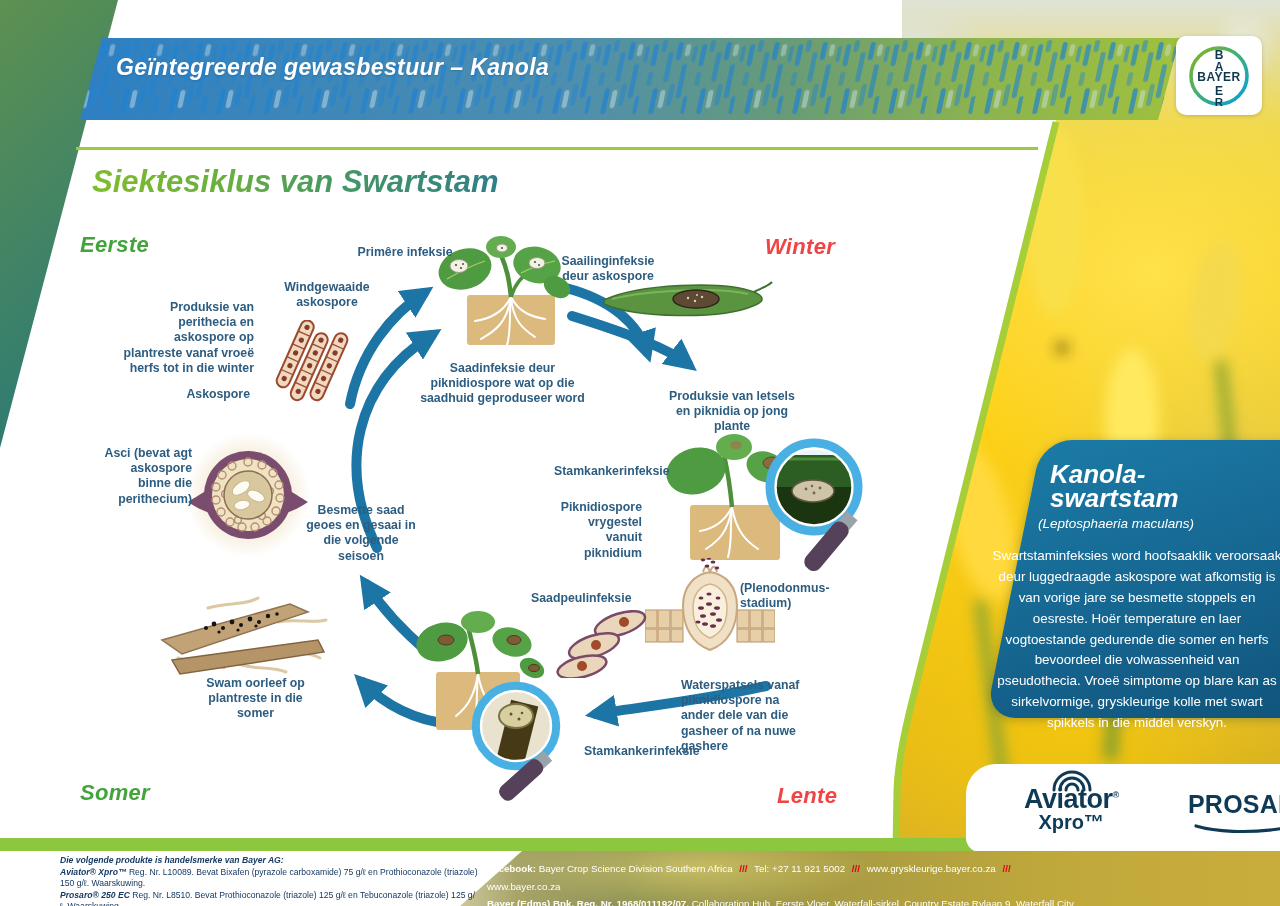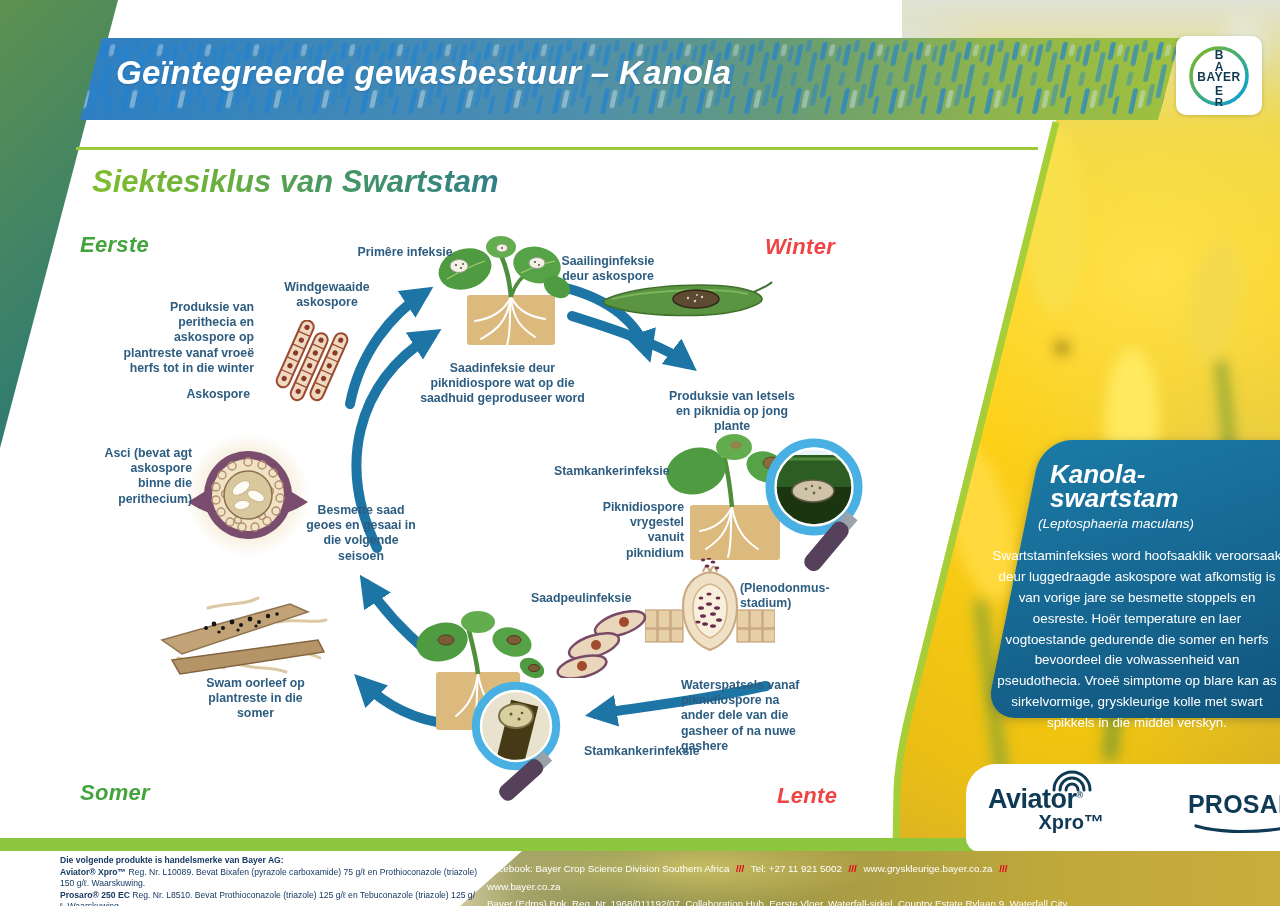--- a/index.html
+++ b/index.html
@@ -15,21 +15,21 @@
       radial-gradient(300px 220px at 72% 30%, #ffe14a, rgba(255,225,74,0) 100%),
       radial-gradient(260px 300px at 30% 45%, #ffd012, rgba(255,208,18,0) 100%),
       radial-gradient(300px 260px at 85% 55%, #e3ca4b, rgba(227,202,75,0) 100%),
       radial-gradient(280px 240px at 55% 78%, #f3c60e, rgba(243,198,14,0) 100%),
       radial-gradient(240px 200px at 92% 90%, #caa92c, rgba(202,169,44,0) 100%),
       linear-gradient(180deg,#dfe3d6 0%,#ecd74e 14%,#f7cf1a 32%,#f2c614 60%,#e5b91a 82%,#d0ab2e 100%);}
   .photo svg{display:block;width:100%;height:100%;}
 
   
   .banner{left:76px;top:38px;width:1104px;height:82px;}
-  .banner-title{left:116px;top:54px;width:760px;color:#fff;font-size:33px;font-weight:bold;
+  .banner-title{left:116px;top:54px;width:760px;color:#fff;font-size:23px;font-weight:bold;
     font-style:italic;letter-spacing:.4px;text-shadow:0 1px 2px rgba(0,60,110,.25);}
 
   .bayer-box{left:1176px;top:36px;width:86px;height:79px;background:#fff;border-radius:10px;
     box-shadow:0 1px 4px rgba(0,0,0,.18);display:flex;align-items:center;justify-content:center;}
 
   .page-title{left:92px;top:164px;font-size:31px;font-weight:bold;font-style:italic;color:#3e8f6a;
     background:linear-gradient(90deg,#80bc2c 0%,#67ae41 35%,#479861 58%,#2f7f87 100%);
     -webkit-background-clip:text;background-clip:text;-webkit-text-fill-color:transparent;}
 
   .season{font-size:22px;font-weight:bold;font-style:italic;letter-spacing:.3px;}
@@ -45,37 +45,37 @@
   .info-content{left:992px;top:462px;width:290px;color:#fff;}
   .info-title{margin-left:58px;font-size:26px;line-height:.94;font-weight:bold;font-style:italic;}
   .info-sub{margin-left:46px;margin-top:5px;font-size:13.5px;font-style:italic;}
   .info-body{margin-top:15px;text-align:center;font-size:13.4px;line-height:1.56;}
 
   
   .logo-panel{left:966px;top:764px;width:314px;height:88px;background:#fff;
     border-radius:30px 0 0 14px;}
   .brand{color:#0f3a56;}
   .aviator{left:988px;top:786px;width:122px;}
-  .aviator .nm{font-size:27px;font-weight:bold;letter-spacing:-.5px;line-height:1;}
+  .aviator .nm{font-size:27px;font-weight:bold;letter-spacing:-.5px;line-height:1;margin-left:36px;}
   .aviator .sub{font-size:20px;font-weight:bold;text-align:right;margin-top:-2px;padding-right:6px;}
   .prosaro{left:1188px;top:792px;width:150px;}
   .prosaro .nm{font-size:25px;font-weight:bold;letter-spacing:.2px;line-height:1;}
   .prosaro .sub{font-size:11px;font-weight:bold;text-align:right;margin-top:1px;padding-right:2px;}
   sup.reg{font-size:9px;vertical-align:super;}
 
   
   .footer-photo{left:442px;top:851px;width:838px;height:55px;
     clip-path:polygon(80px 0%,100% 0%,100% 100%,18px 100%);
     background:
       radial-gradient(180px 40px at 30% 30%, rgba(255,235,120,.45), rgba(255,235,120,0)),
       linear-gradient(90deg,#d9d3ad 0%,#a7a468 9%,#8f9355 22%,#a79b45 46%,#bfa83b 72%,#c9ad3c 100%);}
   .footer-left{left:60px;top:855px;width:420px;font-size:8.6px;line-height:1.34;color:#163a63;}
-  .footer-left b{font-weight:bold;}
+  .footer-left b{font-weight:bold;font-style:italic;}
   .footer-right{left:487px;top:860px;width:600px;font-size:9.8px;line-height:1.8;color:#fff;}
-  .footer-right b{font-weight:normal;}
+  .footer-right b{font-weight:bold;}
   .sep{color:#e2001a;font-weight:bold;padding:0 4px;}
   .arrows,.illus{pointer-events:none;}
 </style>
 </head>
 <body>
 
 <div class="stage">
 
   <div class="abs photo">
     <svg viewBox="0 0 450 906" preserveAspectRatio="none">
@@ -468,21 +468,21 @@
   </svg>
 
   <div class="abs lbl" style="left:340px;top:245px;width:130px;text-align:center">Primêre infeksie</div>
   <div class="abs lbl" style="left:272px;top:280px;width:110px;text-align:center">Windgewaaide askospore</div>
   <div class="abs lbl" style="left:122px;top:300px;width:132px;text-align:right">Produksie van perithecia en askospore op plantreste vanaf vroeë herfs tot in die winter</div>
   <div class="abs lbl" style="left:160px;top:387px;width:90px;text-align:right">Askospore</div>
   <div class="abs lbl" style="left:420px;top:361px;width:165px;text-align:center">Saadinfeksie deur piknidiospore wat op die saadhuid geproduseer word</div>
   <div class="abs lbl" style="left:552px;top:254px;width:112px;text-align:center">Saailinginfeksie deur askospore</div>
   <div class="abs lbl" style="left:662px;top:389px;width:140px;text-align:center">Produksie van letsels en piknidia op jong plante</div>
   <div class="abs lbl" style="left:554px;top:464px;width:110px">Stamkankerinfeksie</div>
-  <div class="abs lbl" style="left:592px;top:500px;width:92px;text-align:right">Piknidiospore vrygestel vanuit piknidium</div>
+  <div class="abs lbl" style="left:550px;top:500px;width:92px;text-align:right">Piknidiospore vrygestel vanuit piknidium</div>
   <div class="abs lbl" style="left:300px;top:503px;width:122px;text-align:center">Besmette saad geoes en gesaai in die volgende seisoen</div>
   <div class="abs lbl" style="left:100px;top:446px;width:92px;text-align:right">Asci (bevat agt askospore binne die perithecium)</div>
   <div class="abs lbl" style="left:740px;top:581px;width:130px">(Plenodonmus-stadium)</div>
   <div class="abs lbl" style="left:531px;top:591px;width:95px">Saadpeulinfeksie</div>
   <div class="abs lbl" style="left:681px;top:678px;width:120px">Waterspatsels vanaf piknidiospore na ander dele van die gasheer of na nuwe gashere</div>
   <div class="abs lbl" style="left:584px;top:744px;width:110px">Stamkankerinfeksie</div>
   <div class="abs lbl" style="left:193px;top:676px;width:125px;text-align:center">Swam oorleef op plantreste in die somer</div>
 
   <div class="abs info-panel"></div>
   <div class="abs info-content">

